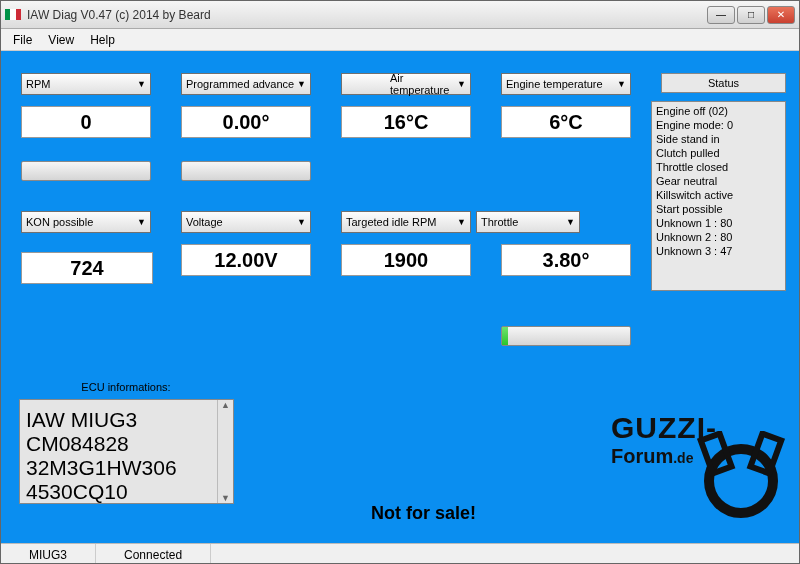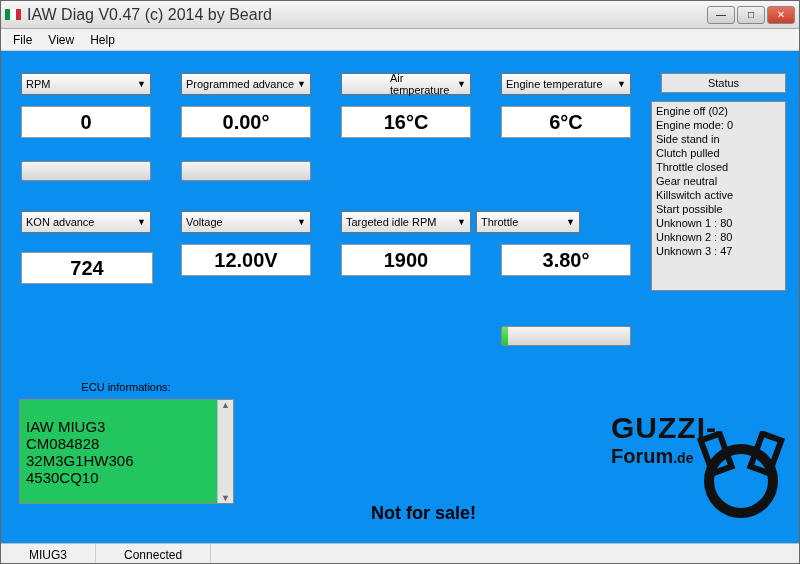--- a/index.html
+++ b/index.html
@@ -4,21 +4,21 @@
 <style>
 * { box-sizing: border-box; margin: 0; padding: 0; font-family: Tahoma, sans-serif; }
 body { width: 800px; height: 564px; background: #fff; overflow: hidden; border: 1px solid #666; }
 
 
 .titlebar { height: 28px; background: linear-gradient(#f6f6f6, #dcdcdc); border-bottom: 1px solid #aaa; display: flex; align-items: center; padding: 0 4px; }
 .titlebar-icon { width: 16px; height: 11px; margin-right: 6px; display: flex; flex-direction: column; }
 .titlebar-icon .g { flex: 1; background: #009246; }
 .titlebar-icon .w { flex: 1; background: #fff; }
 .titlebar-icon .r { flex: 1; background: #ce2b37; }
-.titlebar-text { font-size: 16px; color: #333; flex: 1; }
+.titlebar-text { font-size: 12px; color: #333; flex: 1; }
 .win-btns { display: flex; gap: 2px; }
 .win-btn { width: 28px; height: 18px; border: 1px solid #888; border-radius: 3px; font-size: 10px; display: flex; align-items: center; justify-content: center; background: linear-gradient(#f0f0f0,#d0d0d0); }
 .win-btn.close { background: linear-gradient(#e9735a,#c94030); color: #fff; }
 
 
 .menubar { height: 22px; background: #f2f2f2; border-bottom: 1px solid #ccc; display: flex; align-items: center; font-size: 12px; padding-left: 4px; }
 .menubar span { padding: 2px 8px; cursor: default; }
 
 
 .main { position: relative; background: #0a8ef0; height: 492px; }
@@ -33,21 +33,21 @@
 
 .pbar { position: absolute; height: 20px; background: linear-gradient(#f6f6f6,#d5d5d5); border: 1px solid #888; border-radius: 2px; }
 .pbar .fill { height: 100%; width: 5%; background: linear-gradient(#6fe26f,#2bc52b); }
 
 
 .status-hdr { position: absolute; height: 20px; border: 1px solid #888; background: #e8e8e8; font-size: 11px; display: flex; align-items: center; justify-content: center; }
 .status-box { position: absolute; background: #e8e8e8; border: 1px solid #888; font-size: 11px; padding: 2px 4px; line-height: 14px; }
 
 
 .ecu-hdr { position: absolute; font-size: 11px; color: #000; text-align: center; }
-.ecu-box { position: absolute; background: #22c55e; border: 1px solid #888; padding: 18px 6px; font-size: 15px; overflow: hidden; }
+.ecu-box { position: absolute; background: #e5e5e5; border: 1px solid #888; padding: 8px 6px; font-size: 21px; overflow: hidden; }
 .ecu-box .sbar { position: absolute; right: 0; top: 0; bottom: 0; width: 16px; background: #e4e4e4; border-left: 1px solid #bbb; }
 .ecu-box .sbar::before { content: "▲"; position: absolute; top: 0; left: 3px; font-size: 9px; color: #666; }
 .ecu-box .sbar::after { content: "▼"; position: absolute; bottom: 0; left: 3px; font-size: 9px; color: #666; }
 
 
 .donate { position: absolute; width: 80px; height: 26px; background: linear-gradient(#ffe069,#f6b84e); border: 1px solid #c08a2c; border-radius: 13px; font-size: 12px; font-style: italic; color: #253a7a; display: flex; align-items: center; justify-content: center; font-weight: bold; }
 
 
 .nfs { position: absolute; font-size: 18px; font-weight: bold; color: #000; }
 
@@ -105,21 +105,21 @@
 
   <div class="val" style="left:20px; top:55px; width:130px;">0</div>
   <div class="val" style="left:180px; top:55px; width:130px;">0.00°</div>
   <div class="val" style="left:340px; top:55px; width:130px;">16°C</div>
   <div class="val" style="left:500px; top:55px; width:130px;">6°C</div>
 
   <div class="pbar" style="left:20px; top:110px; width:130px;"></div>
   <div class="pbar" style="left:180px; top:110px; width:130px;"></div>
 
   <div class="dd" style="left:20px; top:160px; width:130px;">
-      <span>KON advance</span>
+      <span>KON possible</span>
       <span class="arrow">▼</span>
     </div>
   <div class="dd" style="left:180px; top:160px; width:130px;">
       <span>Voltage</span>
       <span class="arrow">▼</span>
     </div>
   <div class="dd" style="left:340px; top:160px; width:130px;">
       <span>Targeted idle RPM</span>
       <span class="arrow">▼</span>
     </div>

